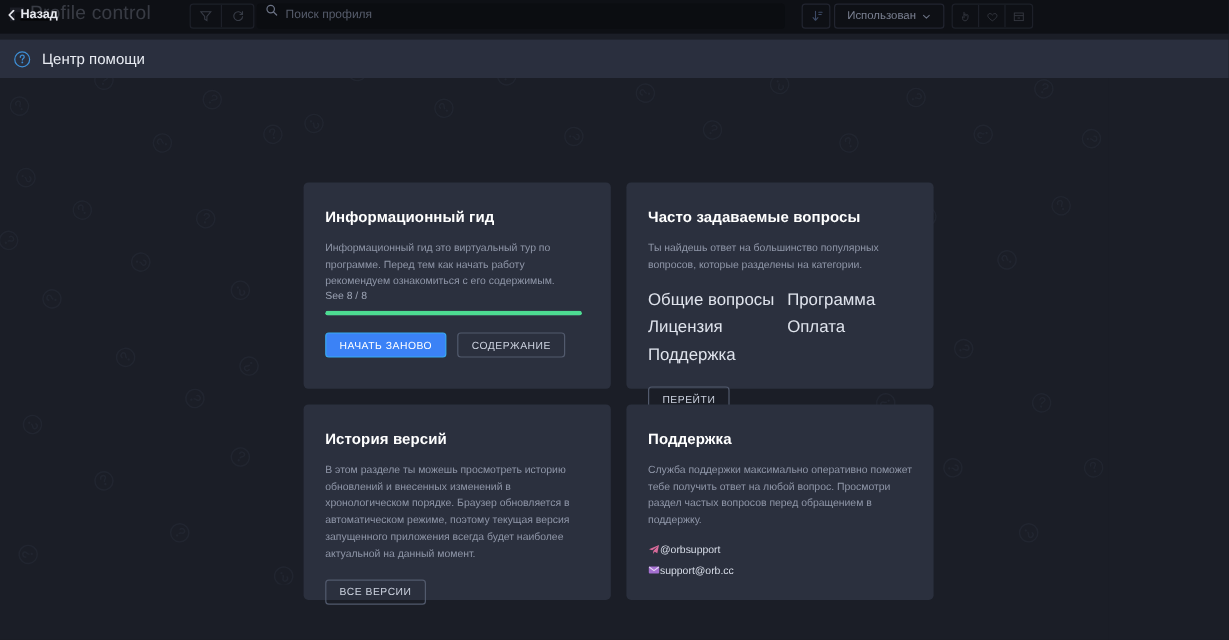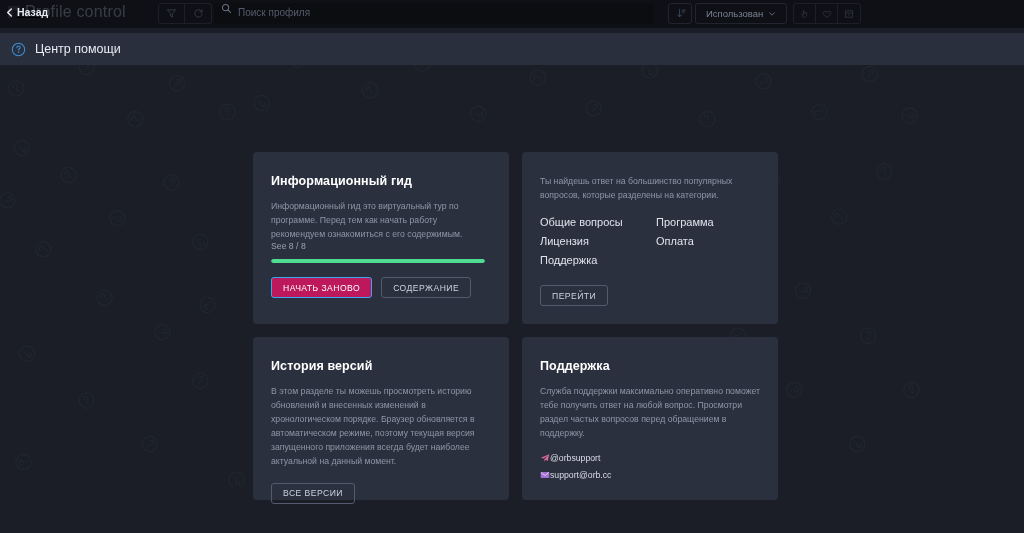--- a/index.html
+++ b/index.html
@@ -139,30 +139,30 @@
   }
   .progress-fill { height: 4px; background: #4ddc92; border-radius: 2px; }
 
   .btnrow { display: flex; gap: 9px; margin-top: 14px; }
   .btn {
     height: 21px; padding: 0 11px;
     display: inline-flex; align-items: center; justify-content: center;
     font-size: 8.6px; letter-spacing: .45px; border-radius: 3px;
     cursor: pointer; white-space: nowrap;
   }
-  .btn.primary { background: #be185d; color: #ffffff; border: 1px solid #38a9f0; }
+  .btn.primary { background: #3b82f6; color: #ffffff; border: 1px solid #38a9f0; }
   .btn.ghost { background: transparent; color: #ccd2df; border: 1px solid #525a6d; }
 
   .faq-cats {
     display: flex; margin-top: 14px; column-gap: 0;
   }
   .faq-col { display: flex; flex-direction: column; gap: 7px; }
   .faq-col:first-child { width: 116px; }
   .faq-link {
-    font-size: 11px; color: #dfe3ec; cursor: pointer; width: fit-content;
+    font-size: 14px; color: #dfe3ec; cursor: pointer; width: fit-content;
   }
 
   .version-line { font-size: 8.7px; color: #9aa1b2; margin-top: 18px; }
 
   .contacts {
     position: absolute; left: 18px; bottom: 20px;
     display: flex; flex-direction: column; gap: 7px;
   }
   .contact { display: flex; align-items: flex-end; gap: 0; cursor: pointer; }
   .contact .ctext { font-size: 8.7px; color: #d8dde8; }
@@ -333,20 +333,21 @@
         <div class="progress-track">
           <div class="progress-fill" id="guide-fill" style="width: 100%; background: rgb(77, 220, 146);"></div>
         </div>
         <div class="btnrow">
           <div class="btn primary">НАЧАТЬ ЗАНОВО</div>
           <div class="btn ghost">СОДЕРЖАНИЕ</div>
         </div>
       </div>
 
       <div class="card c2">
+        <h2>Часто задаваемые вопросы</h2>
         <p>Ты найдешь ответ на большинство популярных вопросов, которые разделены на категории.</p>
         <div class="faq-cats">
           <div class="faq-col">
             <div class="faq-link">Общие вопросы</div>
             <div class="faq-link">Лицензия</div>
             <div class="faq-link">Поддержка</div>
           </div>
           <div class="faq-col">
             <div class="faq-link">Программа</div>
             <div class="faq-link">Оплата</div>

